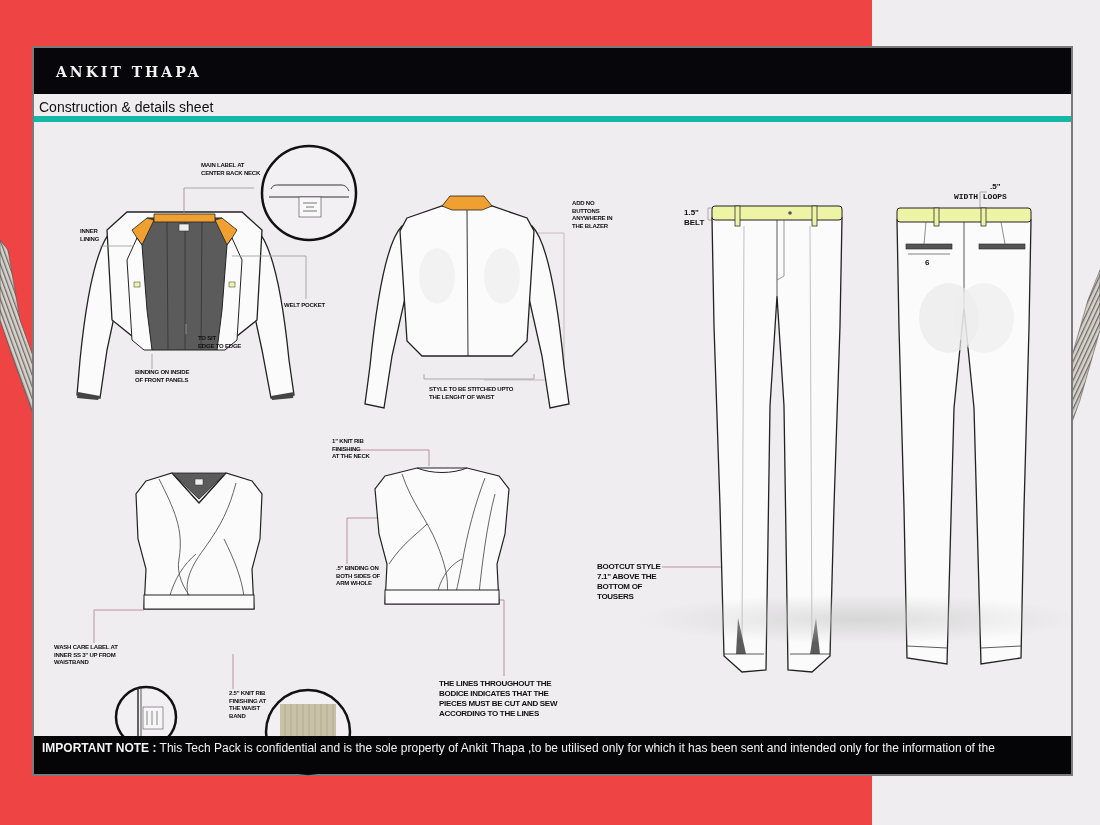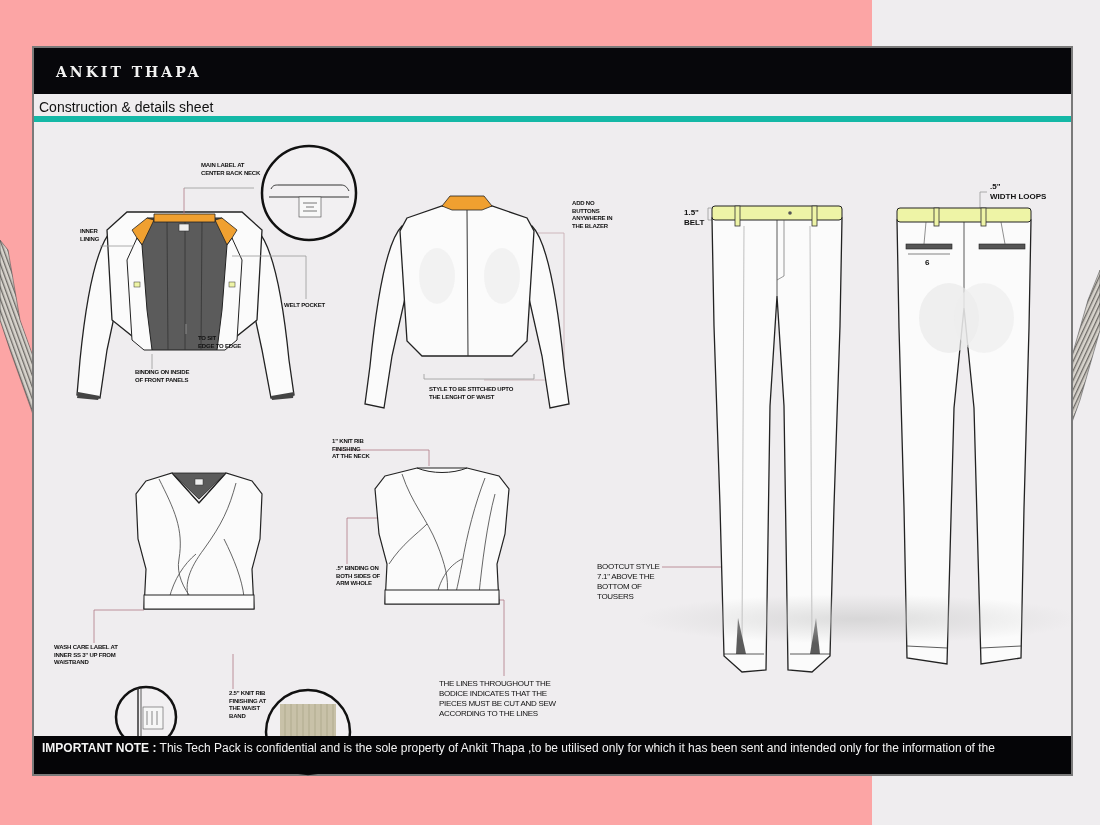--- a/index.html
+++ b/index.html
@@ -1,27 +1,27 @@
 <!DOCTYPE html>
 <html><head>
 <meta charset="utf-8">
 <style>
   * { box-sizing: border-box; margin: 0; padding: 0; }
   html, body { width: 1100px; height: 825px; overflow: hidden; background: #efedef; font-family: "Liberation Sans", sans-serif; }
-  .page { position: relative; width: 872px; height: 825px; background: #fca5a5; }
+  .page { position: relative; width: 872px; height: 825px; background: #ef4444; }
   .sheet { position: absolute; left: 32px; top: 46px; width: 1041px; height: 730px; border: 2px solid #7a7a7a; background: #efedef; }
   .header-bar { position: absolute; left: 0; top: 0; width: 100%; height: 46px; background: #07070b; }
   .brand { position: absolute; left: 22px; top: 16px; color: #f2f2f2; font-family: "DejaVu Serif", serif; font-weight: bold; font-size: 14px; letter-spacing: 3px; }
   .subtitle-row { position: absolute; left: 0; top: 46px; width: 100%; height: 28px; border-bottom: 6px solid #14b8a6; }
   .subtitle { position: absolute; left: 5px; top: 5px; font-size: 14px; color: #111; }
   .canvas { position: absolute; left: 0; top: 76px; width: 100%; height: 614px; }
   .note-bar { position: absolute; left: 0; bottom: 0; width: 100%; height: 38px; background: #050507; color: #f4f4f4; font-size: 12px; line-height: 16px; padding: 4px 8px; font-weight: normal; white-space: nowrap; }
   .note-bar b { font-weight: bold; }
   .lbl { position: absolute; font-size: 6px; font-weight: bold; color: #111; line-height: 7.5px; text-transform: uppercase; white-space: pre-line; letter-spacing: -0.2px; }
-  .lbl-lg { position: absolute; font-size: 8px; font-weight: normal; color: #111; line-height: 10px; text-transform: uppercase; white-space: pre-line; letter-spacing: -0.3px; }
+  .lbl-lg { position: absolute; font-size: 8px; font-weight: bold; color: #111; line-height: 10px; text-transform: uppercase; white-space: pre-line; letter-spacing: -0.3px; }
   .lbl-md { position: absolute; font-size: 8px; font-weight: bold; color: #111; line-height: 10px; white-space: pre-line; }
   svg { position: absolute; overflow: visible; }
   .side-figure { position: absolute; }
 </style>
 </head>
 <body>
 
 <div class="page">
 
   <svg class="side-figure" style="left:0;top:230px;" width="80" height="250" viewBox="0 0 80 250">
@@ -241,21 +241,21 @@
         <line x1="19" y1="46" x2="61" y2="46" stroke="#333" stroke-width="0.6"></line>
         <path d="M37,14 L35,36" fill="none" stroke="#444" stroke-width="0.6"></path>
         <path d="M112,14 L116,36" fill="none" stroke="#444" stroke-width="0.6"></path>
         <ellipse cx="60" cy="110" rx="30" ry="35" fill="#e9e9e9" opacity="0.7"></ellipse>
         <ellipse cx="95" cy="110" rx="30" ry="35" fill="#ececec" opacity="0.6"></ellipse>
         <line x1="18" y1="438" x2="58" y2="440" stroke="#333" stroke-width="0.8"></line>
         <line x1="92" y1="440" x2="132" y2="438" stroke="#333" stroke-width="0.8"></line>
       </svg>
       <div class="lbl-md" style="left:891px;top:134px;">6</div>
       <div class="lbl-md" style="left:956px;top:58px;">.5"</div>
-      <div class="lbl-md" style="left:956px;top:68px;">WIDTH LOOPS</div>
+      <div class="lbl-md" style="left:920px;top:68px;font-family:Liberation Mono, monospace;">WIDTH LOOPS</div>
 
       <div style="position:absolute;left:600px;top:470px;width:450px;height:50px;background:radial-gradient(ellipse at center, rgba(200,200,200,0.6), rgba(239,237,239,0) 70%);"></div>
     </div>
 
     <div class="note-bar">
       <div><b>IMPORTANT NOTE :</b><span> This Tech Pack is confidential and is the sole property of Ankit Thapa ,to be utilised only for which it has been sent and intended only for the information of the</span></div>
     </div>
   </div>
 </div>
 

